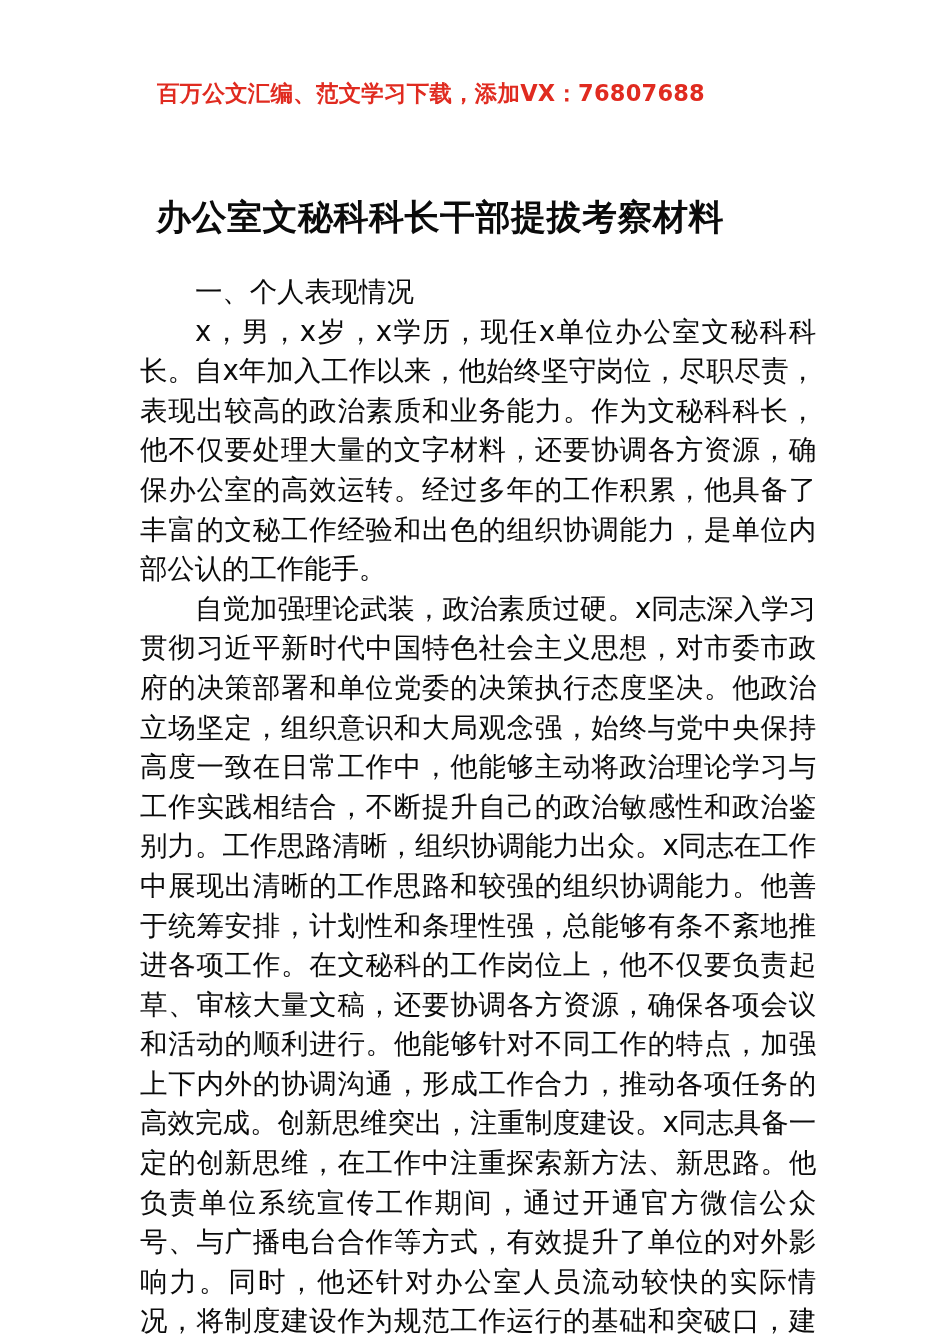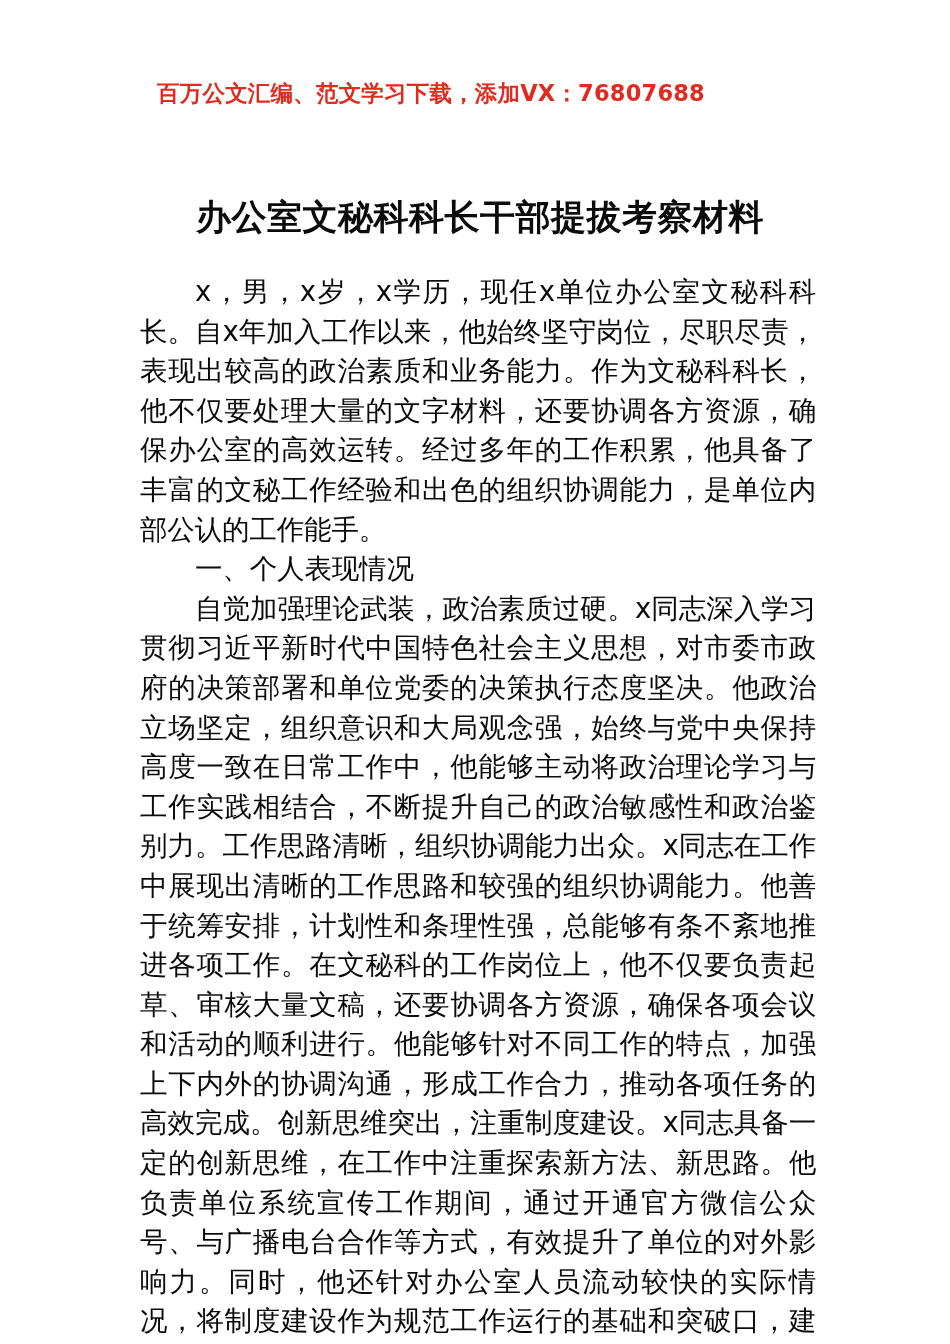--- a/index.html
+++ b/index.html
@@ -32,23 +32,23 @@
     font-weight: 700;
     letter-spacing: 0.2px;
     white-space: nowrap;
     font-family: "DejaVu Sans", "Liberation Sans", sans-serif;
   }
 
   
   .doc-title {
     position: absolute;
     top: 170px;
-    left: 140px;
+    left: 156px;
     width: 680px;
-    text-align: center;
+    text-align: left;
     font-size: 35px;
     font-weight: 700;
     line-height: 48px;
     letter-spacing: 0.5px;
     color: #0b0b0b;
   }
 
   
   .body-block {
     position: absolute;
@@ -79,18 +79,18 @@
 </head>
 <body>
 
 <div class="page">
 
   <div class="promo-header">百万公文汇编、范文学习下载，添加VX：76807688</div>
 
   <h1 class="doc-title">办公室文秘科科长干部提拔考察材料</h1>
 
   <div class="body-block">
+    <p class="para indent">一、个人表现情况</p>
     <p class="para indent">x，男，x岁，x学历，现任x单位办公室文秘科科长。自x年加入工作以来，他始终坚守岗位，尽职尽责，表现出较高的政治素质和业务能力。作为文秘科科长，他不仅要处理大量的文字材料，还要协调各方资源，确保办公室的高效运转。经过多年的工作积累，他具备了丰富的文秘工作经验和出色的组织协调能力，是单位内部公认的工作能手。</p>
-    <p class="para indent">一、个人表现情况</p>
     <p class="para indent last-clipped">自觉加强理论武装，政治素质过硬。x同志深入学习贯彻习近平新时代中国特色社会主义思想，对市委市政府的决策部署和单位党委的决策执行态度坚决。他政治立场坚定，组织意识和大局观念强，始终与党中央保持高度一致在日常工作中，他能够主动将政治理论学习与工作实践相结合，不断提升自己的政治敏感性和政治鉴别力。工作思路清晰，组织协调能力出众。x同志在工作中展现出清晰的工作思路和较强的组织协调能力。他善于统筹安排，计划性和条理性强，总能够有条不紊地推进各项工作。在文秘科的工作岗位上，他不仅要负责起草、审核大量文稿，还要协调各方资源，确保各项会议和活动的顺利进行。他能够针对不同工作的特点，加强上下内外的协调沟通，形成工作合力，推动各项任务的高效完成。创新思维突出，注重制度建设。x同志具备一定的创新思维，在工作中注重探索新方法、新思路。他负责单位系统宣传工作期间，通过开通官方微信公众号、与广播电台合作等方式，有效提升了单位的对外影响力。同时，他还针对办公室人员流动较快的实际情况，将制度建设作为规范工作运行的基础和突破口，建立了办公室周例会、周学习交流机制等制度，有</p>
   </div>
 
 </div>
 
 </body></html>

